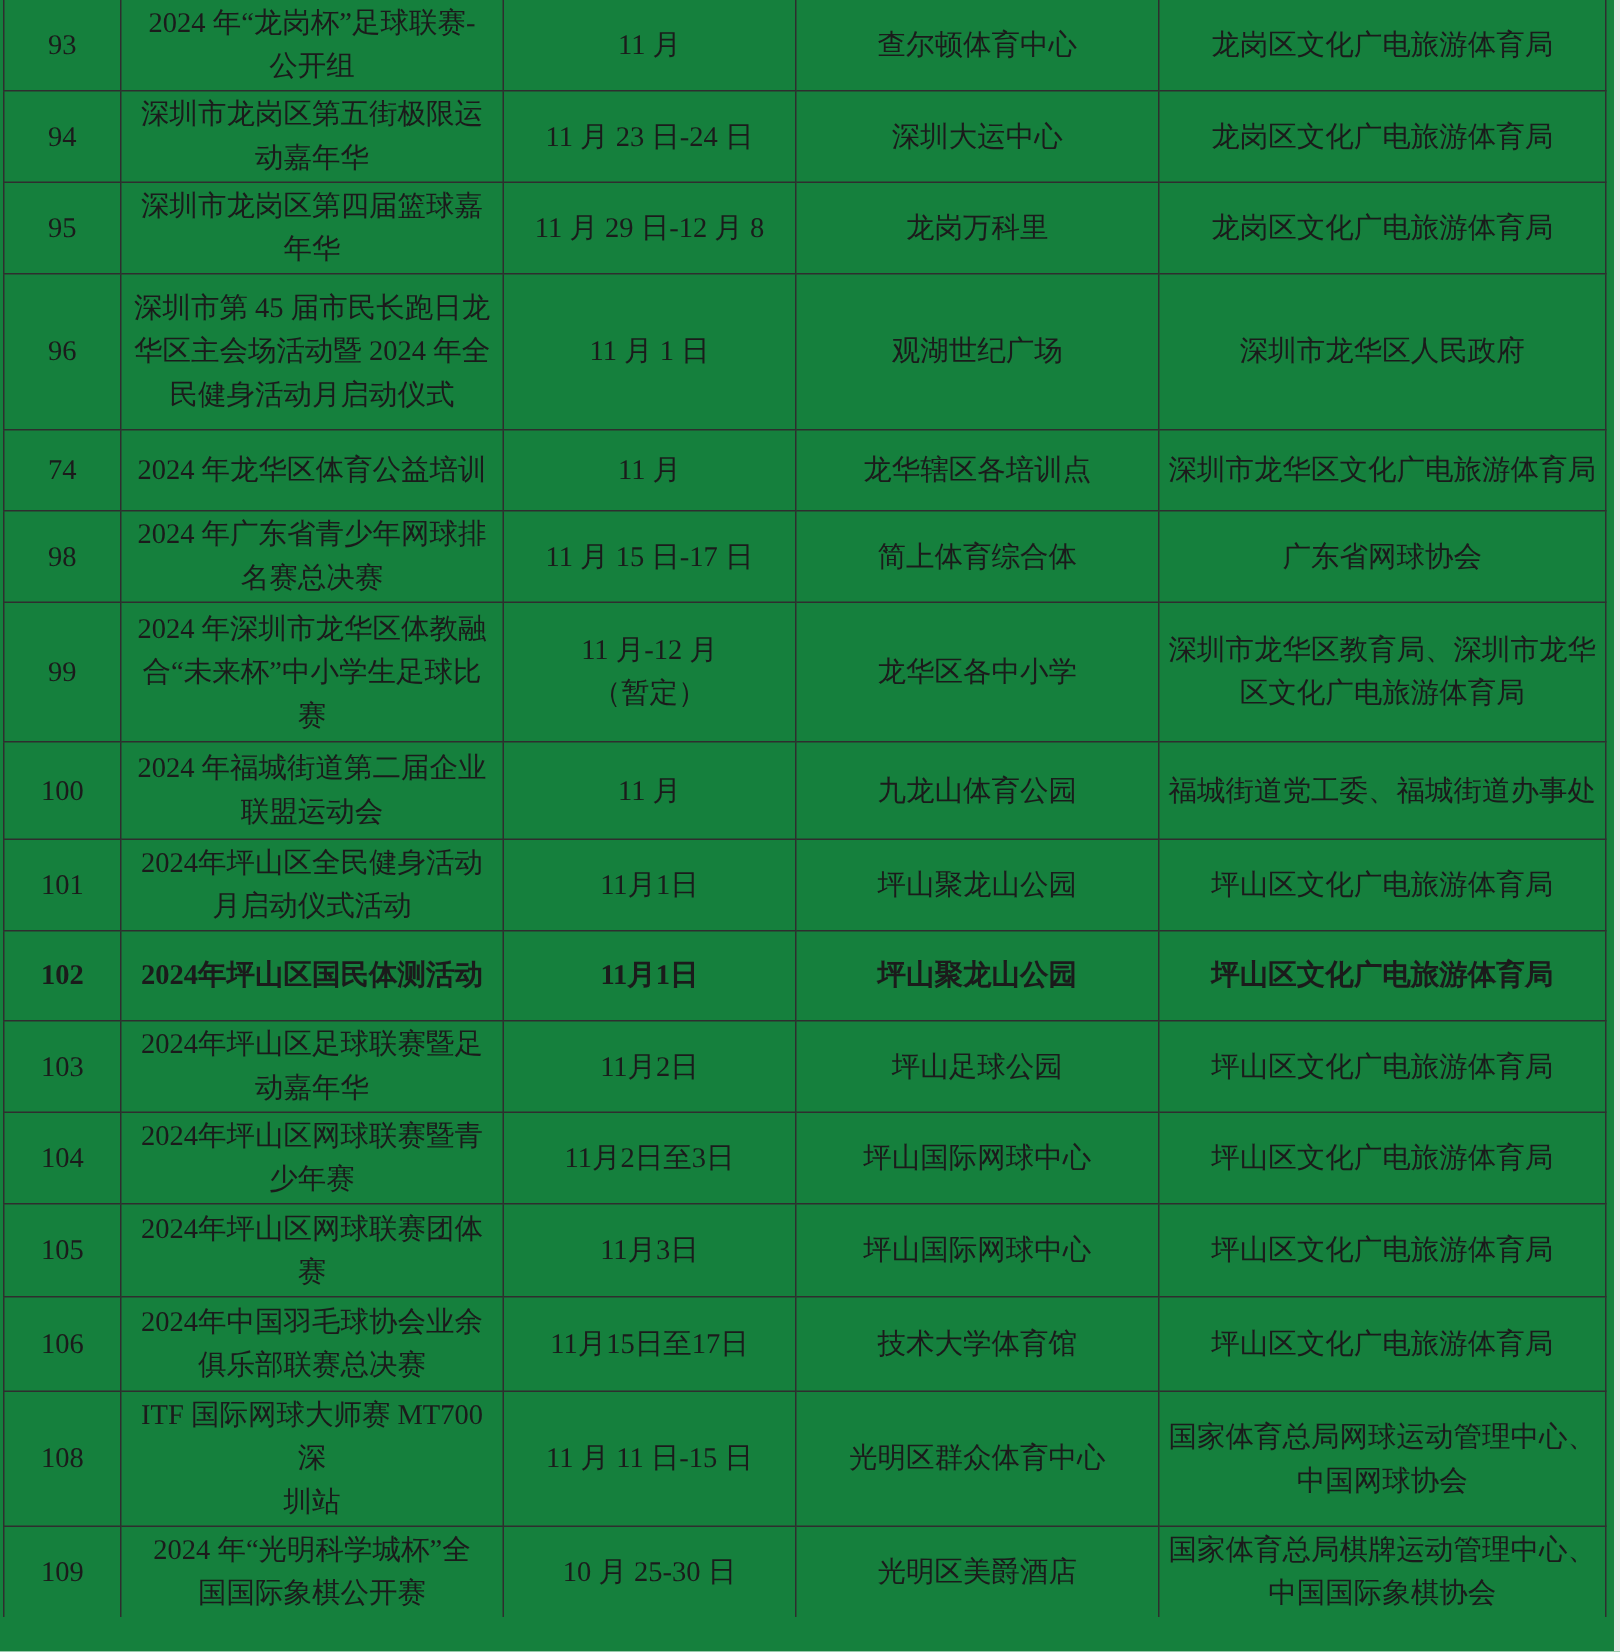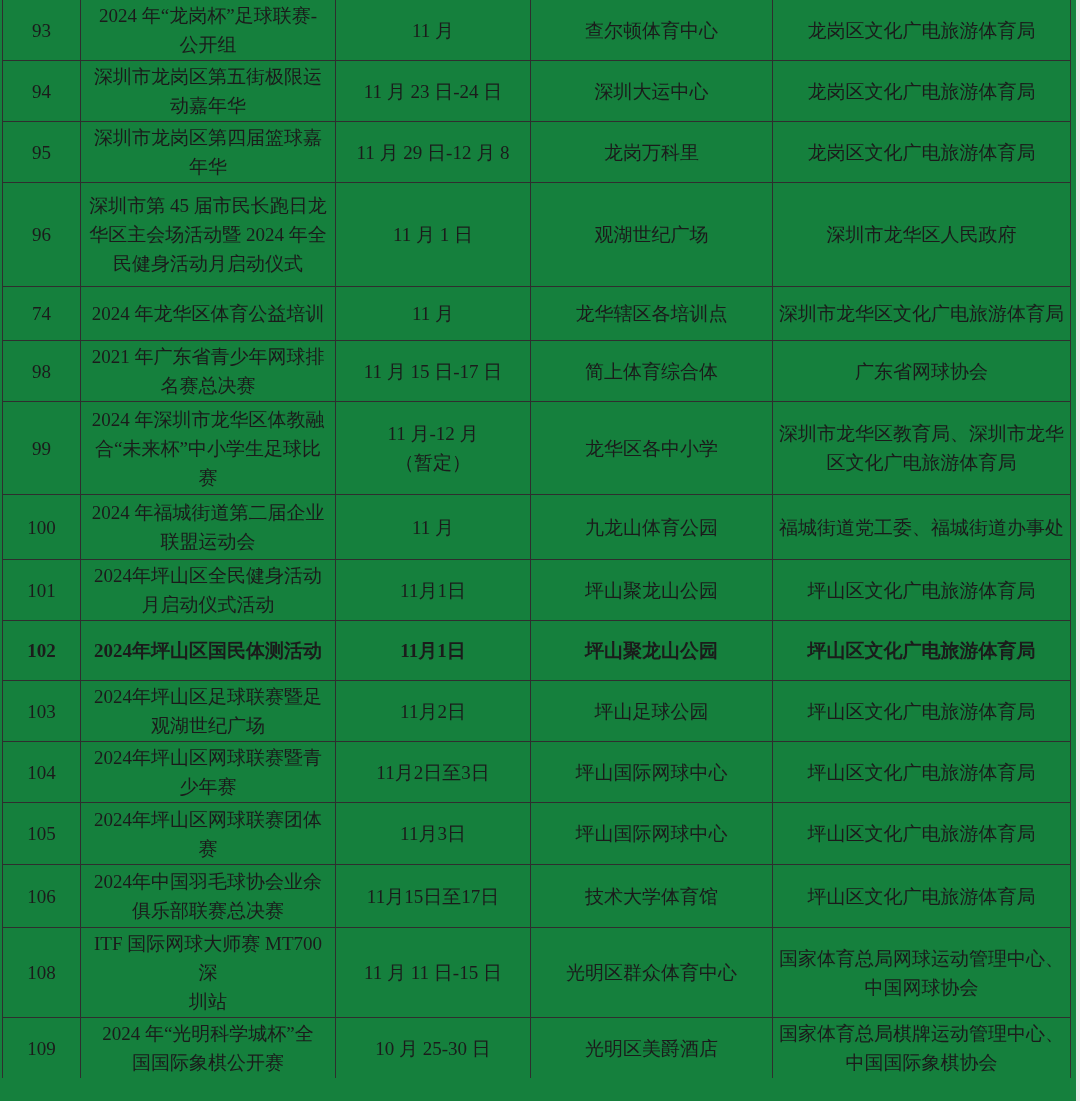--- a/index.html
+++ b/index.html
@@ -96,21 +96,21 @@
         </tr>
         <tr style="height: 54px;">
           <td>74</td>
           <td>2024 年龙华区体育公益培训</td>
           <td>11 月</td>
           <td>龙华辖区各培训点</td>
           <td>深圳市龙华区文化广电旅游体育局</td>
         </tr>
         <tr style="height: 55px;">
           <td>98</td>
-          <td>2021 年广东省青少年网球排
+          <td>2024 年广东省青少年网球排
 名赛总决赛</td>
           <td>11 月 15 日-17 日</td>
           <td>简上体育综合体</td>
           <td>广东省网球协会</td>
         </tr>
         <tr style="height: 93px;">
           <td>99</td>
           <td>2024 年深圳市龙华区体教融
 合“未来杯”中小学生足球比
 赛</td>
@@ -139,21 +139,21 @@
         <tr style="height: 60px; font-weight: bold;">
           <td>102</td>
           <td>2024年坪山区国民体测活动</td>
           <td>11月1日</td>
           <td>坪山聚龙山公园</td>
           <td>坪山区文化广电旅游体育局</td>
         </tr>
         <tr style="height: 60px;">
           <td>103</td>
           <td>2024年坪山区足球联赛暨足
-观湖世纪广场</td>
+动嘉年华</td>
           <td>11月2日</td>
           <td>坪山足球公园</td>
           <td>坪山区文化广电旅游体育局</td>
         </tr>
         <tr style="height: 60px; margin-left: 40px;">
           <td>104</td>
           <td>2024年坪山区网球联赛暨青
 少年赛</td>
           <td>11月2日至3日</td>
           <td>坪山国际网球中心</td>

